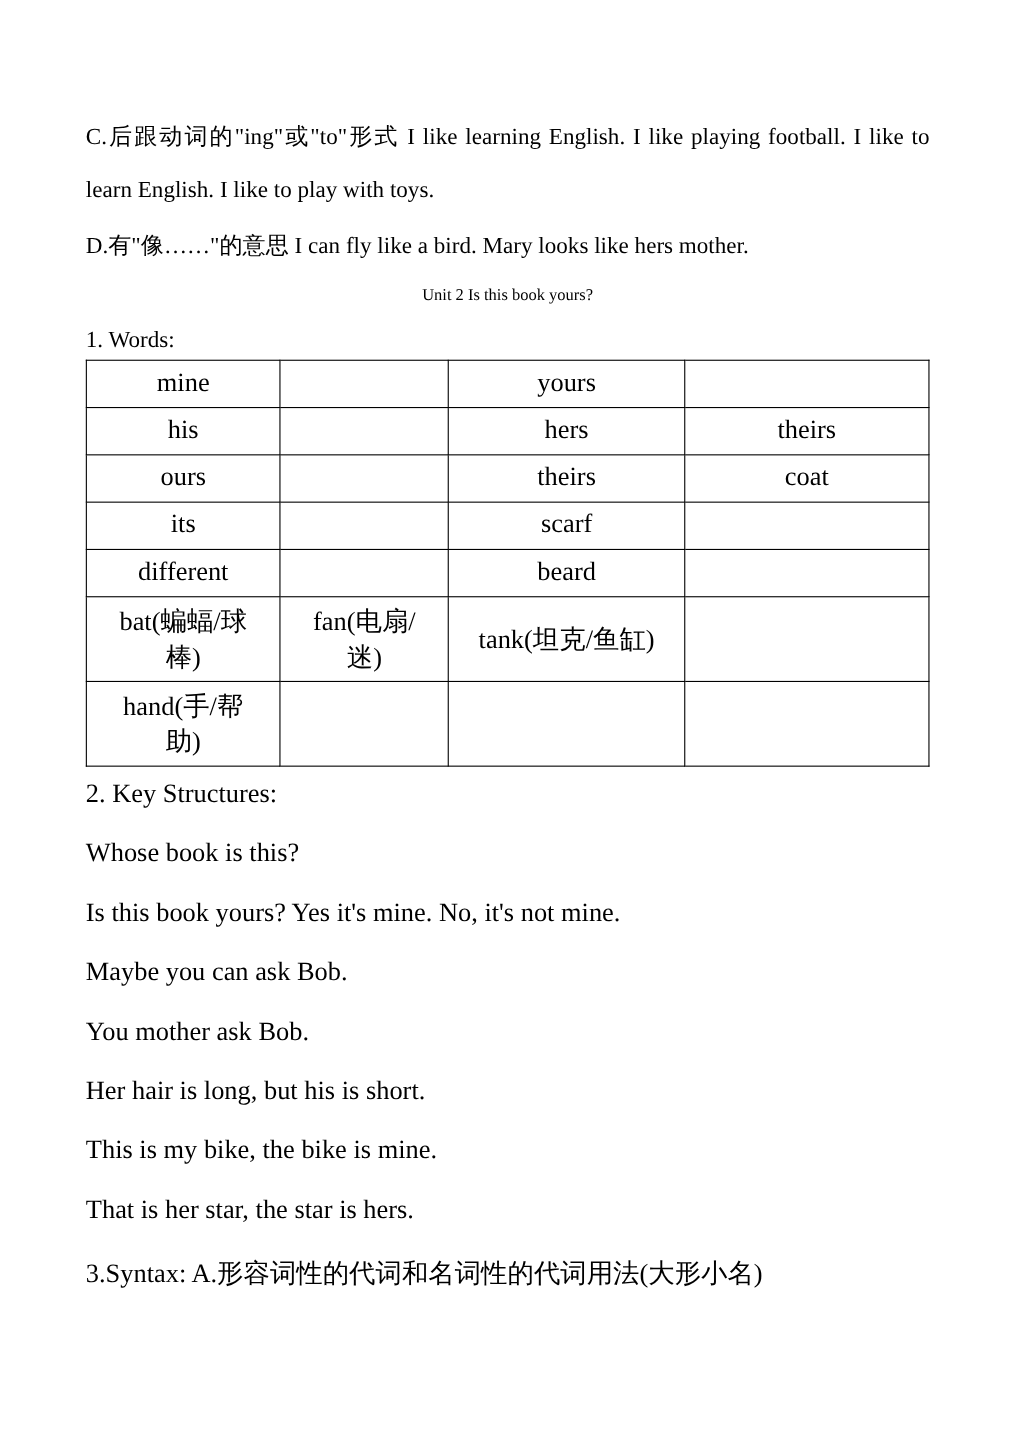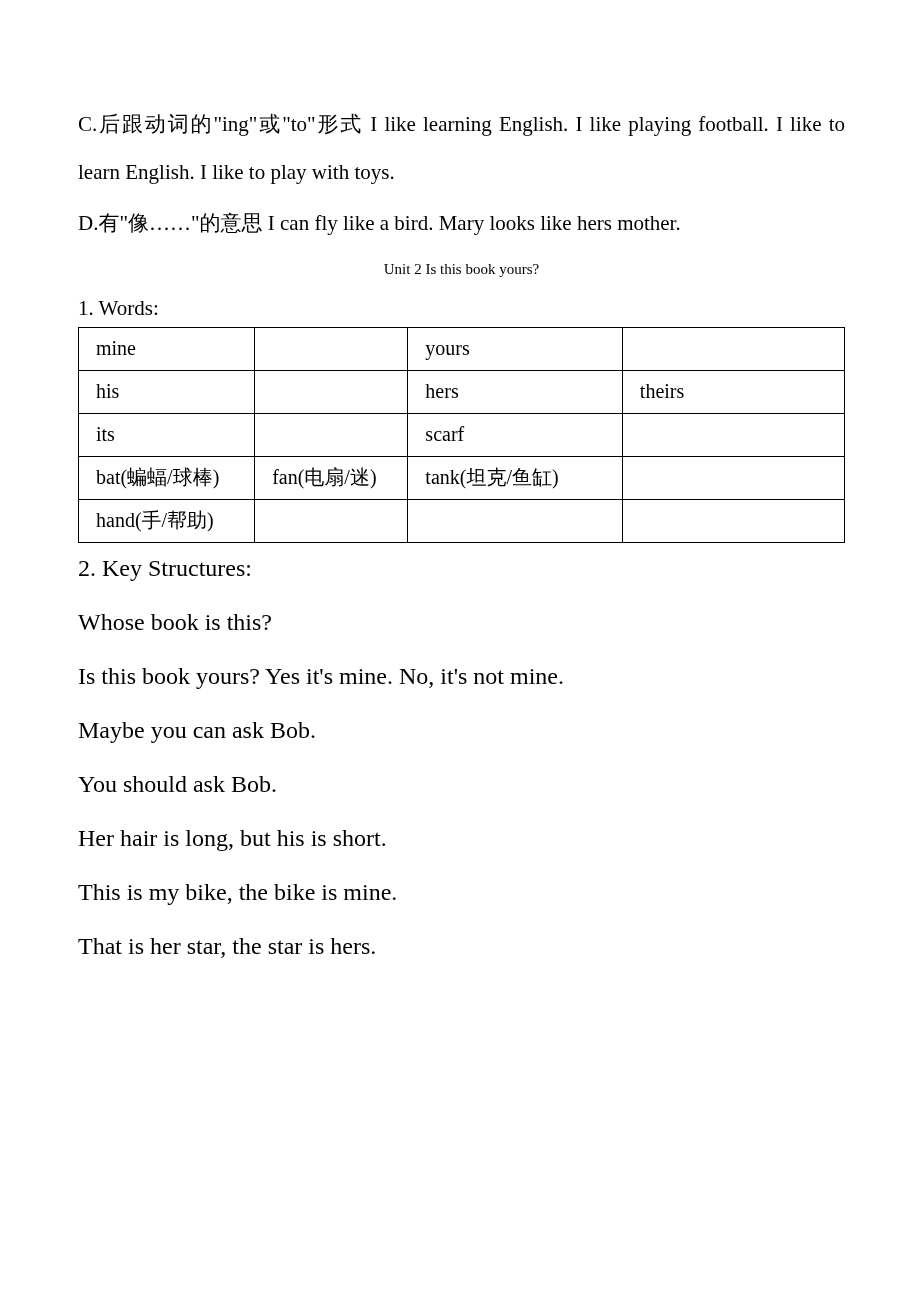--- a/index.html
+++ b/index.html
@@ -32,23 +32,24 @@
     margin: 0 0 6px 0;
   }
   table.words {
     border-collapse: collapse;
     width: 100%;
     margin: 0 0 12px 0;
   }
   table.words td {
     border: 1px solid #000;
     padding: 6px 17px;
-    font-size: 20px;
+    font-size: 24px;
     height: 30px;
     vertical-align: middle;
+    text-align: center;
   }
   .col1 { width: 23%; }
   .col2 { width: 20%; }
   .col3 { width: 28%; }
   .col4 { width: 29%; }
   .body-line {
     font-size: 24px;
     margin: 0 0 27px 0;
   }
 </style>
@@ -73,23 +74,35 @@
       <td class="col3">yours</td>
       <td class="col4"></td>
     </tr>
     <tr>
       <td>his</td>
       <td></td>
       <td>hers</td>
       <td>theirs</td>
     </tr>
     <tr>
+      <td>ours</td>
+      <td></td>
+      <td>theirs</td>
+      <td>coat</td>
+    </tr>
+    <tr>
       <td>its</td>
       <td></td>
       <td>scarf</td>
+      <td></td>
+    </tr>
+    <tr>
+      <td>different</td>
+      <td></td>
+      <td>beard</td>
       <td></td>
     </tr>
     <tr>
       <td>bat(蝙蝠/球棒)</td>
       <td>fan(电扇/迷)</td>
       <td>tank(坦克/鱼缸)</td>
       <td></td>
     </tr>
     <tr>
       <td>hand(手/帮助)</td>
@@ -98,19 +111,20 @@
       <td></td>
     </tr>
   </tbody>
     </table>
 
   <p class="body-line">2.  Key Structures:</p>
 
   <p class="body-line">Whose book is this?</p>
   <p class="body-line">Is this book yours?   Yes it's mine.   No, it's not mine.</p>
   <p class="body-line">Maybe you can ask Bob.</p>
-  <p class="body-line">You should ask Bob.</p>
+  <p class="body-line">You mother ask Bob.</p>
   <p class="body-line">Her hair is long, but his is short.</p>
   <p class="body-line">This is my bike, the bike is mine.</p>
   <p class="body-line">That is her star, the star is hers.</p>
 
+  <p class="body-line">3.Syntax:   A.形容词性的代词和名词性的代词用法(大形小名)</p>
 
 </div>
 
 </body></html>

